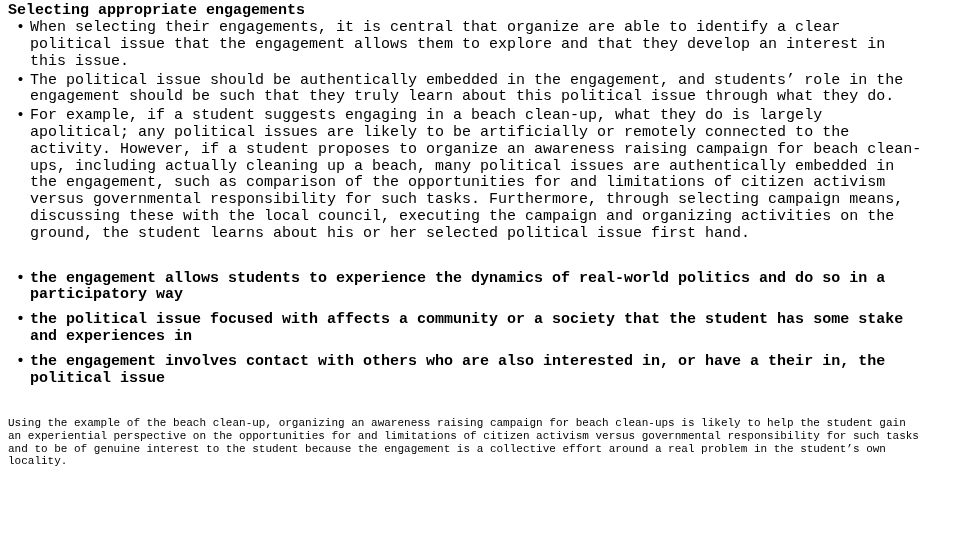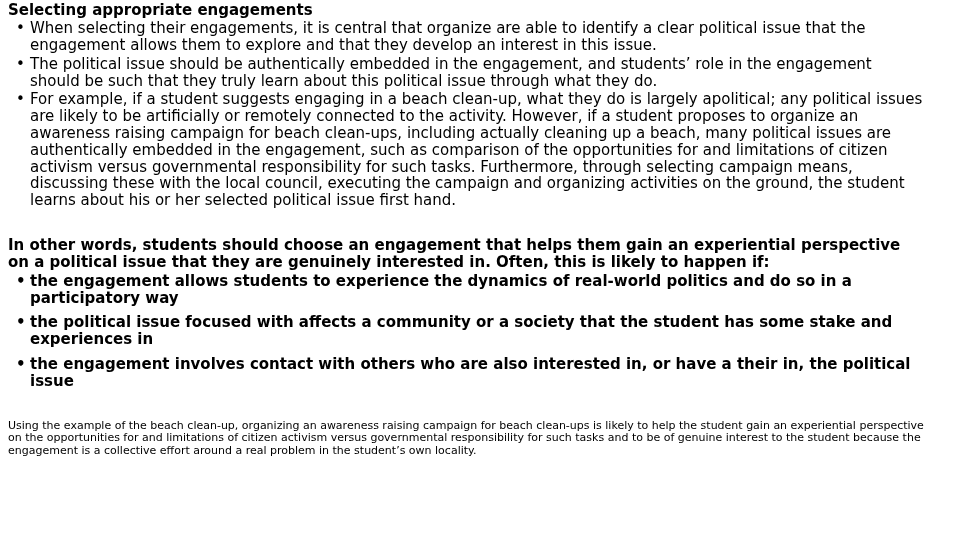--- a/index.html
+++ b/index.html
@@ -13,20 +13,21 @@
     font-family: "DejaVu Sans", sans-serif;
     color: #000000;
     overflow: hidden;
   }
   .page {
     position: relative;
     width: 932px;
     height: 540px;
     box-sizing: border-box;
     padding: 2px 8px 0 8px;
+    font-family: Liberation Mono, monospace;
   }
   .heading {
     font-size: 15px;
     font-weight: bold;
     line-height: 1.15;
     margin: 0 0 1px 0;
   }
   ul.bullets {
     list-style: none;
     margin: 0;
@@ -80,21 +81,20 @@
       <span>The political issue should be authentically embedded in the engagement, and students’ role in the engagement should be such that they truly learn about this political issue through what they do.</span>
     </li>
     <li>
       <span class="bullet-mark">•</span>
       <span>For example, if a student suggests engaging in a beach clean-up, what they do is largely apolitical; any political issues are likely to be artificially or remotely connected to the activity.  However, if a student proposes to organize an awareness raising campaign for beach clean-ups, including actually cleaning up a beach, many political issues are authentically embedded in the engagement, such as comparison of the opportunities for and limitations of citizen activism versus governmental responsibility for such tasks.  Furthermore, through selecting campaign means, discussing these with the local council, executing the campaign and organizing activities on the ground, the student learns about his or her selected political issue first hand.</span>
     </li>
   </ul>
 
   <div class="section-gap-1"></div>
 
-  <p class="bold-lead">In other words, students should choose an engagement that helps them gain an experiential perspective on a political issue that they are genuinely interested in.  Often, this is likely to happen if:</p>
 
   <ul class="bullets bold">
     <li>
       <span class="bullet-mark">•</span>
       <span>the engagement allows students to experience the dynamics of real-world politics and do so in a participatory way</span>
     </li>
     <li>
       <span class="bullet-mark">•</span>
       <span>the political issue focused with affects a community or a society that the student has some stake and experiences in</span>
     </li>

